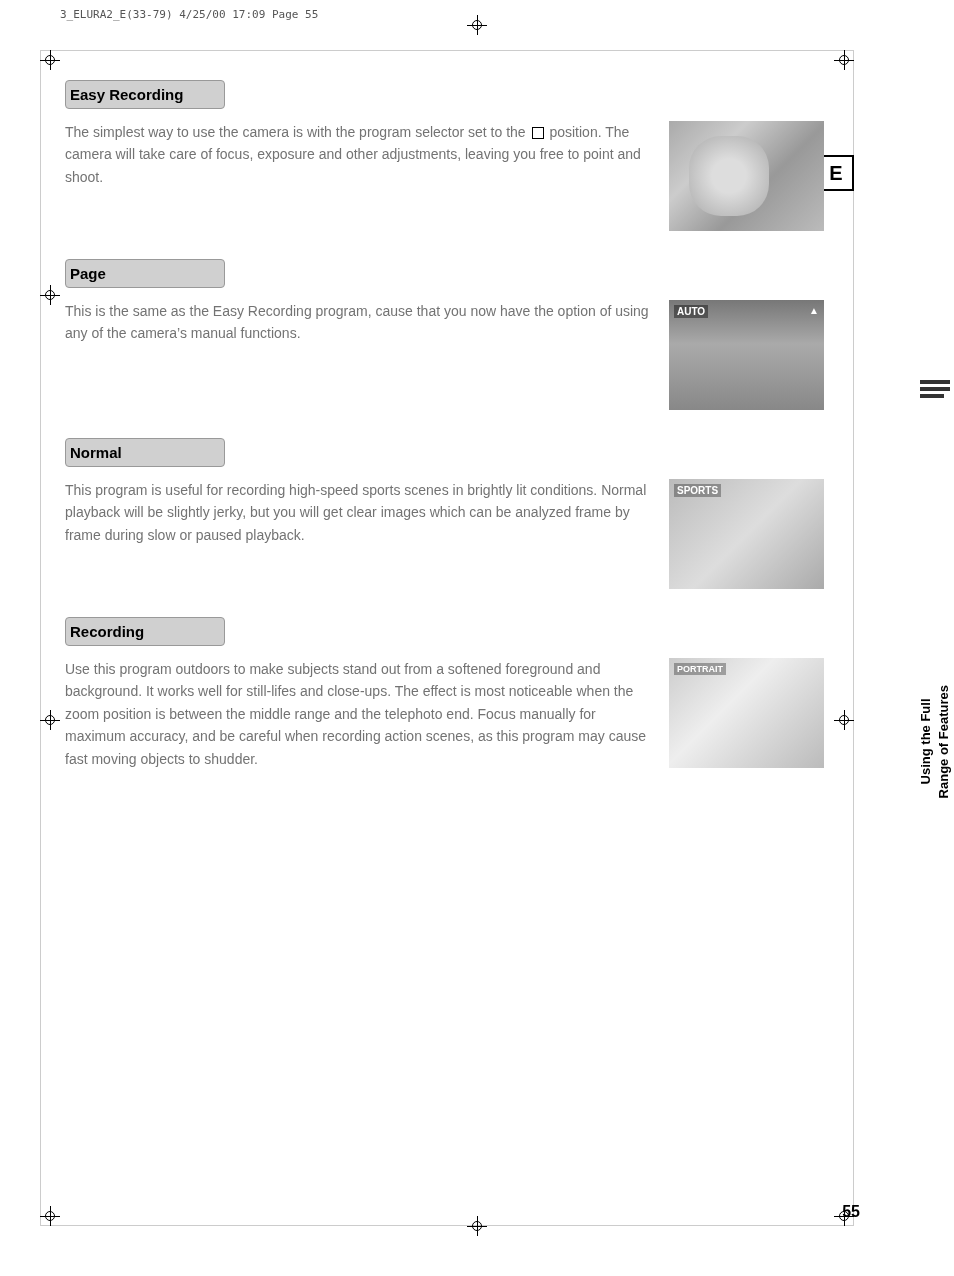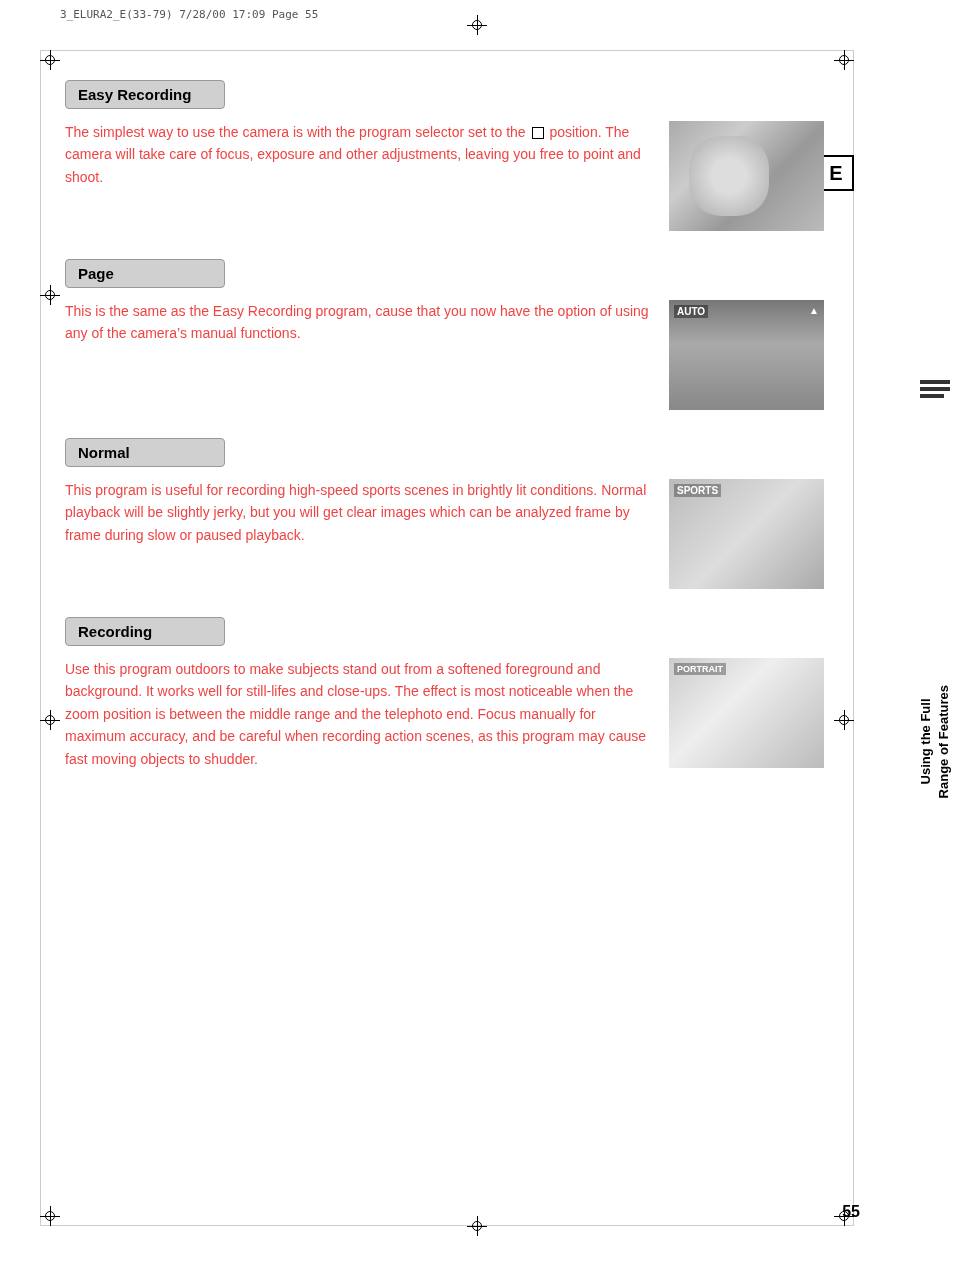--- a/index.html
+++ b/index.html
@@ -150,39 +150,39 @@
 
     
     .section {
       margin-bottom: 28px;
     }
 
     .section-header {
       background: #d0d0d0;
       border: 1px solid #999;
       border-radius: 4px;
-      padding: 5px 12px;
+      padding: 5px 4px;
       font-size: 15px;
       font-weight: bold;
       display: inline-block;
       min-width: 160px;
       margin-bottom: 12px;
     }
 
     .section-body {
       display: flex;
       align-items: flex-start;
       gap: 20px;
     }
 
     .section-text {
       flex: 1;
       font-size: 14px;
       line-height: 1.6;
-      color: #ef4444;
+      color: #737373;
     }
 
     .section-image {
       width: 155px;
       height: 110px;
       background: #888;
       flex-shrink: 0;
       position: relative;
       overflow: hidden;
     }
@@ -306,21 +306,21 @@
       height: 1px;
       width: calc(100% - 140px);
       background: #ccc;
     }
   </style>
 </head>
 <body>
 
 <div class="page-container">
 
-  <div class="print-header">3_ELURA2_E(33-79)   7/28/00 17:09   Page 55</div>
+  <div class="print-header">3_ELURA2_E(33-79)   4/25/00 17:09   Page 55</div>
 
   <div class="full-line-left"></div>
   <div class="full-line-right"></div>
   <div class="full-line-top"></div>
   <div class="full-line-bottom"></div>
 
   <div class="reg-mark corner-tl">
       <div class="circle"></div>
     </div>
   <div class="reg-mark corner-tr">

